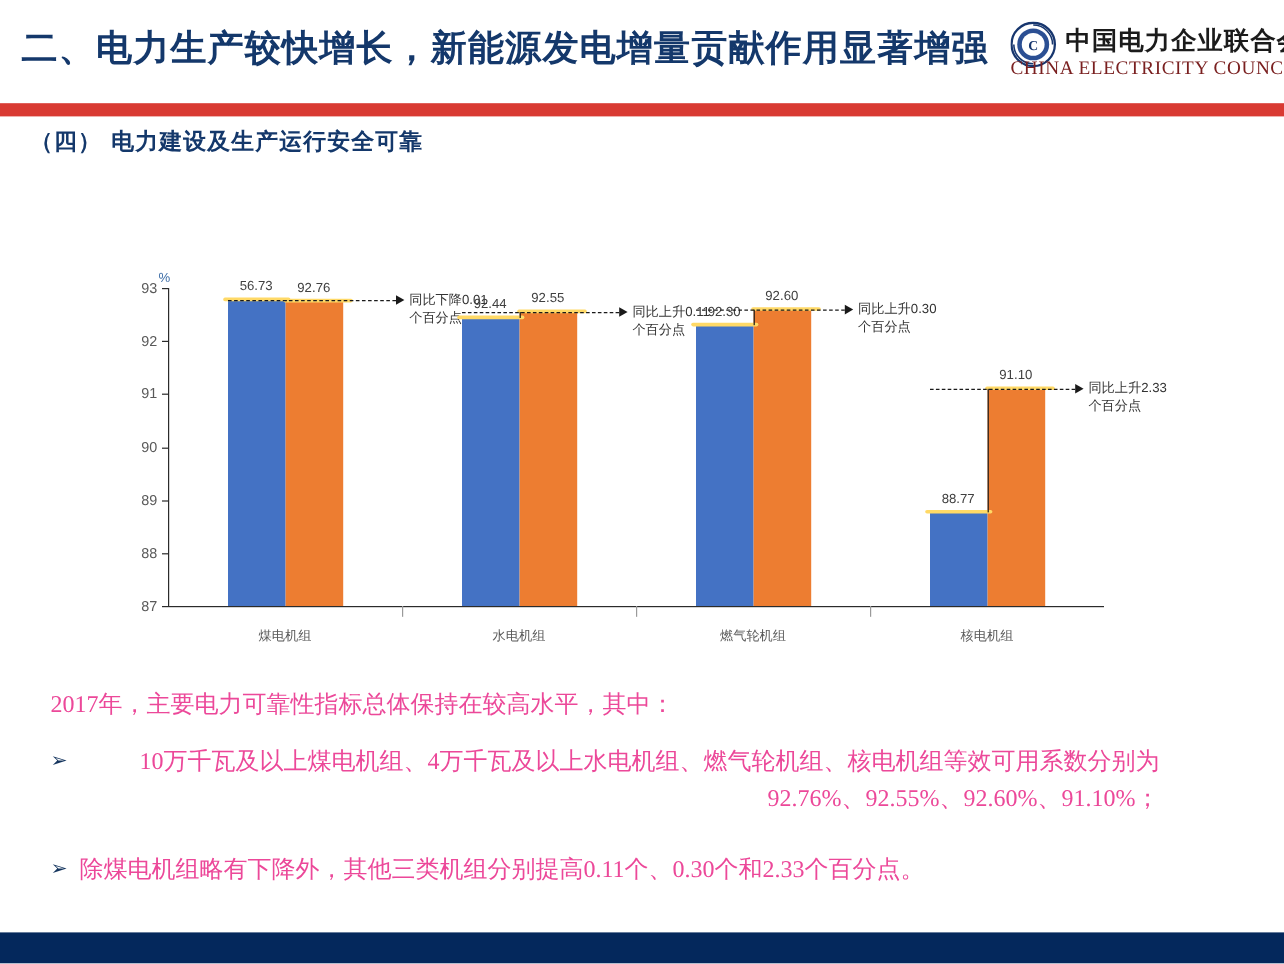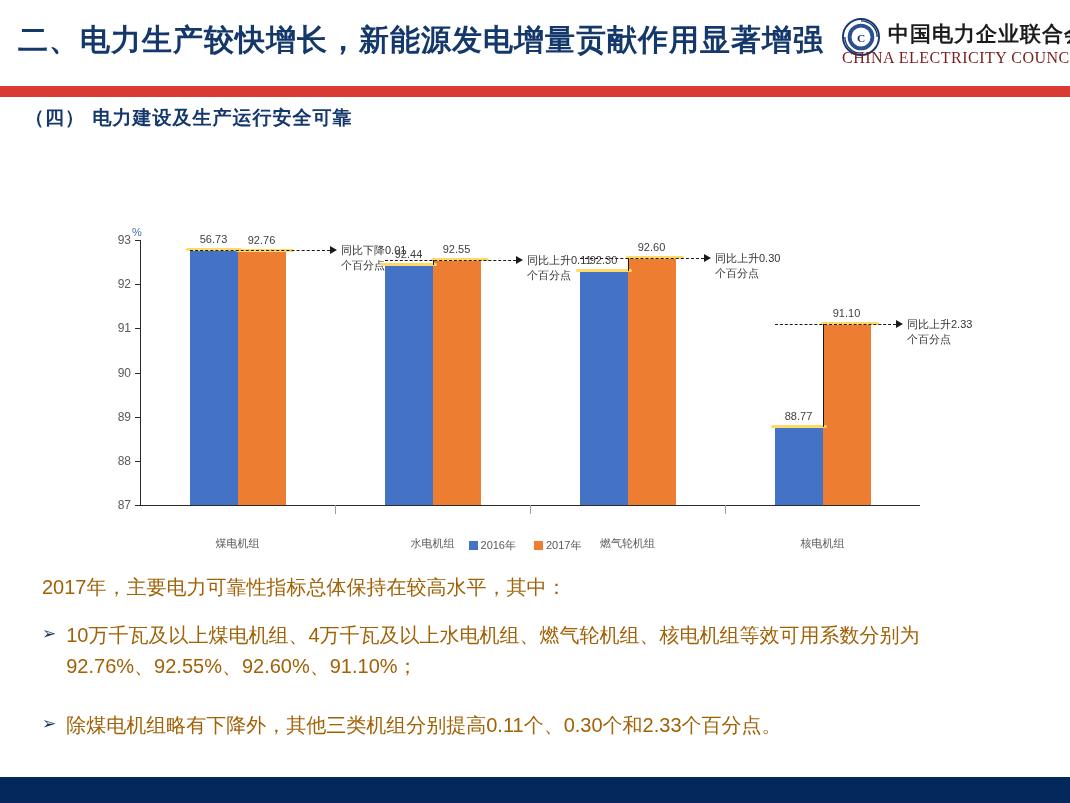--- a/index.html
+++ b/index.html
@@ -52,21 +52,21 @@
   .plot{position:absolute;left:30px;top:70px;width:780px;height:265px;}
   .axis-y{position:absolute;left:0;top:0;width:1px;height:265px;background:#2b2b2b;}
   .axis-x{position:absolute;left:0;top:265px;width:780px;height:1px;background:#2b2b2b;}
   .ytick{position:absolute;left:-5px;width:5px;height:1px;background:#2b2b2b;}
   .ylabel{
     position:absolute;right:100%;margin-right:9px;
     font-size:12px;color:#595959;transform:translateY(-50%);white-space:nowrap;
   }
   .xsep{position:absolute;width:1px;height:9px;background:#9a9a9a;top:265px;}
   .catlabel{
-    position:absolute;top:296px;font-size:11px;color:#595959;
+    position:absolute;top:282px;font-size:11px;color:#595959;
     transform:translateX(-50%);white-space:nowrap;
   }
 
   .bar{position:absolute;bottom:0;}
   .bar.b2016{background:#4472c4;}
   .bar.b2017{background:#ed7d31;}
   .bar-value{
     position:absolute;font-size:11px;color:#404040;
     transform:translateX(-50%);white-space:nowrap;
   }
@@ -88,22 +88,23 @@
   .legend{
     position:absolute;left:0;top:368px;width:830px;text-align:center;
     font-size:11px;color:#595959;
   }
   .legend-item{display:inline-block;margin:0 9px;}
   .legend-swatch{display:inline-block;width:9px;height:9px;margin-right:3px;vertical-align:-1px;}
 
   
   .body-text{position:absolute;left:0;top:572px;width:1010px;}
   .para{
-    font-size:20px;color:#a16207;line-height:1.55;
-    font-family:Liberation Sans, sans-serif;
+    font-size:20px;color:#ec4899;line-height:1.55;
+    font-family:Liberation Serif, serif;
+    text-align:right;
   }
   .para-lead{position:absolute;left:42px;top:0;white-space:nowrap;}
   .bullet{position:absolute;display:flex;gap:10px;}
   .bullet-mark{color:#15355e;font-size:17px;line-height:1.6;flex:0 0 auto;}
   .bullet-text{max-width:900px;}
   .b1{left:42px;top:48px;}
   .b2{left:42px;top:138px;}
 
   .footer-band{position:absolute;left:0;bottom:0;width:1070px;height:26px;background:#04285c;}
 </style>
@@ -192,21 +193,20 @@
       <div class="bar-value" style="left: 706.5px; top: 66.9167px;">91.10</div>
       <div class="glow" style="left: 630.5px; width: 56px; top: 184.825px;"></div>
       <div class="glow" style="left: 680.5px; width: 58px; top: 81.9167px;"></div>
       <div class="callout-vert" style="left: 682.5px; top: 83.9167px; height: 102.908px;"></div>
       <div class="callout-line" style="left: 634.5px; width: 121.5px; top: 83.9167px;"></div>
       <div class="callout-head" style="left: 756px; top: 79.9167px;"></div>
       <div class="callout-text" style="left: 767px; top: 76.9167px;">同比上升2.33个百分点</div>
       <div class="catlabel" style="left: 682.5px;">核电机组</div>
     </div>
 
-  <div class="legend" id="legend"><span class="legend-item"><span class="legend-swatch" style="background: rgb(68, 114, 196);"></span><span>2016年</span></span><span class="legend-item"><span class="legend-swatch" style="background: rgb(237, 125, 49);"></span><span>2017年</span></span></div>
 </div>
 
 <div class="body-text">
   <div class="para para-lead">2017年，主要电力可靠性指标总体保持在较高水平，其中：</div>
 
   <div class="bullet b1">
     <span class="bullet-mark">➢</span>
     <span class="para bullet-text">10万千瓦及以上煤电机组、4万千瓦及以上水电机组、燃气轮机组、核电机组等效可用系数分别为92.76%、92.55%、92.60%、91.10%；</span>
   </div>
 

